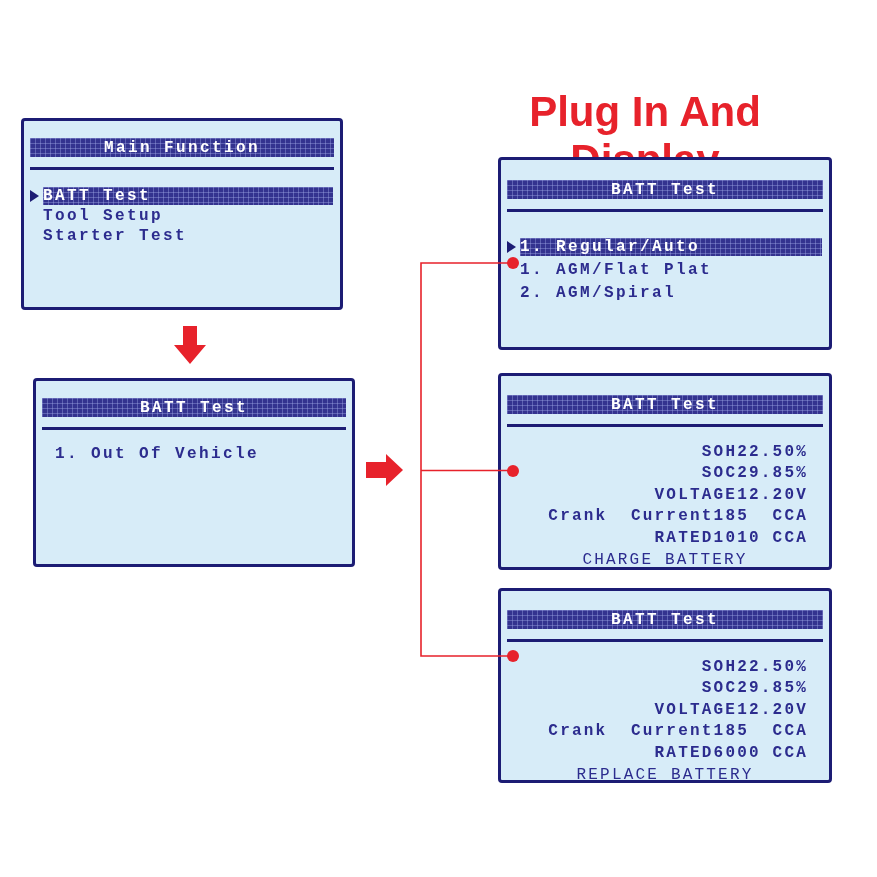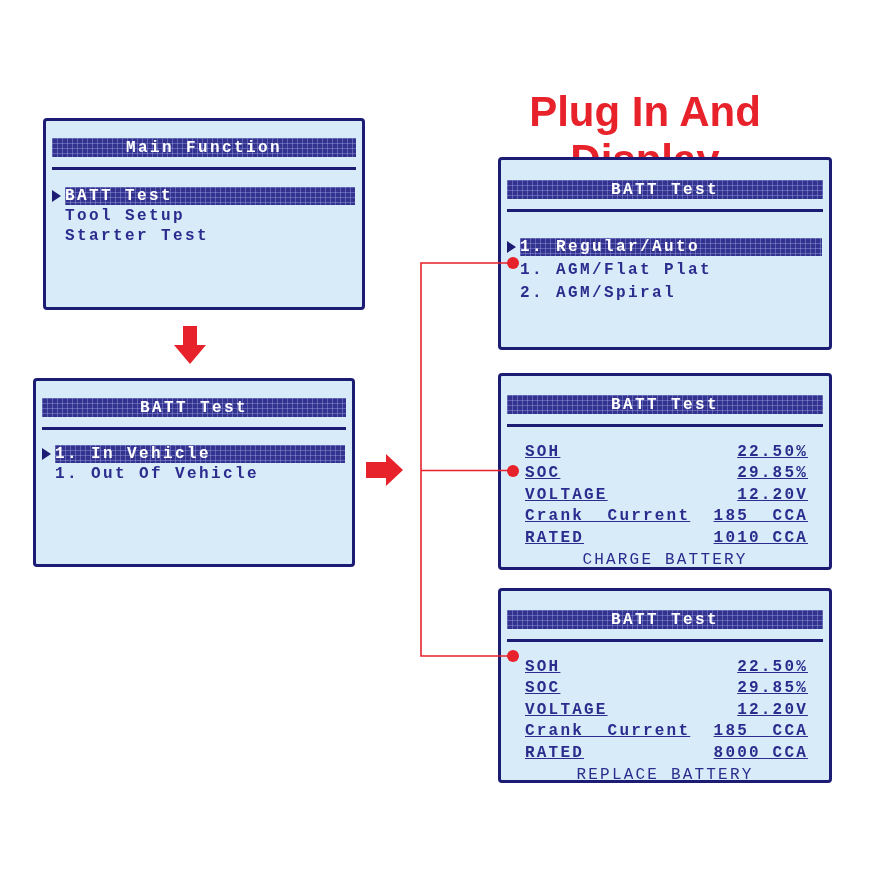--- a/index.html
+++ b/index.html
@@ -21,21 +21,21 @@
     font-weight:bold;font-size:42px;letter-spacing:0px;
     color:var(--red);
   }
 
   .screen{
     position:absolute;
     background:var(--lcd);
     border:3px solid var(--navy-border);
     border-radius:4px;
   }
-  .screen-a{left:43px;top:118px;width:322px;height:192px;}
+  .screen-a{left:21px;top:118px;width:322px;height:192px;}
   .screen-b{left:33px;top:378px;width:322px;height:189px;}
   .screen-c{left:498px;top:157px;width:334px;height:193px;}
   .screen-d{left:498px;top:373px;width:334px;height:197px;}
   .screen-e{left:498px;top:588px;width:334px;height:195px;}
 
   .lcd-grid{
     background-color:var(--navy);
     background-image:
       repeating-linear-gradient(to right, rgba(165,175,235,.38) 0 1px, transparent 1px 5px),
       repeating-linear-gradient(to bottom, rgba(165,175,235,.38) 0 1px, transparent 1px 5px);
@@ -65,21 +65,21 @@
   .menu-label{white-space:pre;line-height:18px;}
   .menu-row.selected .menu-label{
     flex:1;color:var(--hl-text);
     height:18px;display:flex;align-items:center;
   }
 
   .res{
     margin:14px 21px 0 24px;
     color:var(--navy-text);font-weight:bold;font-size:16px;letter-spacing:2.2px;
   }
-  .res-row{display:flex;justify-content:space-between;align-items:center;height:21.5px;white-space:pre;text-decoration:underline;}
+  .res-row{display:flex;justify-content:flex-end;align-items:center;height:21.5px;white-space:pre;}
   .verdict{
     margin-top:2px;text-align:center;
     color:var(--navy-text);font-weight:normal;font-size:16px;letter-spacing:2.2px;white-space:pre;
   }
 
   .overlay{position:absolute;left:0;top:0;width:877px;height:877px;pointer-events:none;}
   .red-fill{fill:var(--red);}
   .red-line{stroke:var(--red);stroke-width:1.6;fill:none;}
 </style>
 </head>
@@ -105,26 +105,20 @@
       <span class="cursor-cell"></span>
       <span class="menu-label">Starter Test</span>
     </div>
   </div>
 </div>
 
 <div class="screen screen-b">
   <div class="lcd-title lcd-grid">BATT Test</div>
   <div class="lcd-rule"></div>
   <div class="menu">
-    <div class="menu-row selected">
-      <span class="cursor-cell">
-          <span class="tri"></span>
-        </span>
-      <span class="menu-label lcd-grid">1. In Vehicle</span>
-    </div>
     <div class="menu-row">
       <span class="cursor-cell"></span>
       <span class="menu-label">1. Out Of Vehicle</span>
     </div>
   </div>
 </div>
 
 <div class="screen screen-c">
   <div class="lcd-title lcd-grid">BATT Test</div>
   <div class="lcd-rule"></div>
@@ -189,21 +183,21 @@
     <div class="res-row">
       <span>VOLTAGE</span>
       <span>12.20V</span>
     </div>
     <div class="res-row">
       <span>Crank  Current</span>
       <span>185  CCA</span>
     </div>
     <div class="res-row">
       <span>RATED</span>
-      <span>8000 CCA</span>
+      <span>6000 CCA</span>
     </div>
   </div>
   <div class="verdict">REPLACE BATTERY</div>
 </div>
 
 <svg class="overlay" viewBox="0 0 877 877" xmlns="http://www.w3.org/2000/svg">
   <polygon class="red-fill" points="183,326 197,326 197,345 206,345 190,364 174,345 183,345"></polygon>
   <polygon class="red-fill" points="366,462 386,462 386,454 403,470 386,486 386,478 366,478"></polygon>
   <path class="red-line" d="M513,263 H421 V656 H513 M421,470.5 H513"></path>
   <circle class="red-fill" cx="513" cy="263" r="6"></circle>

